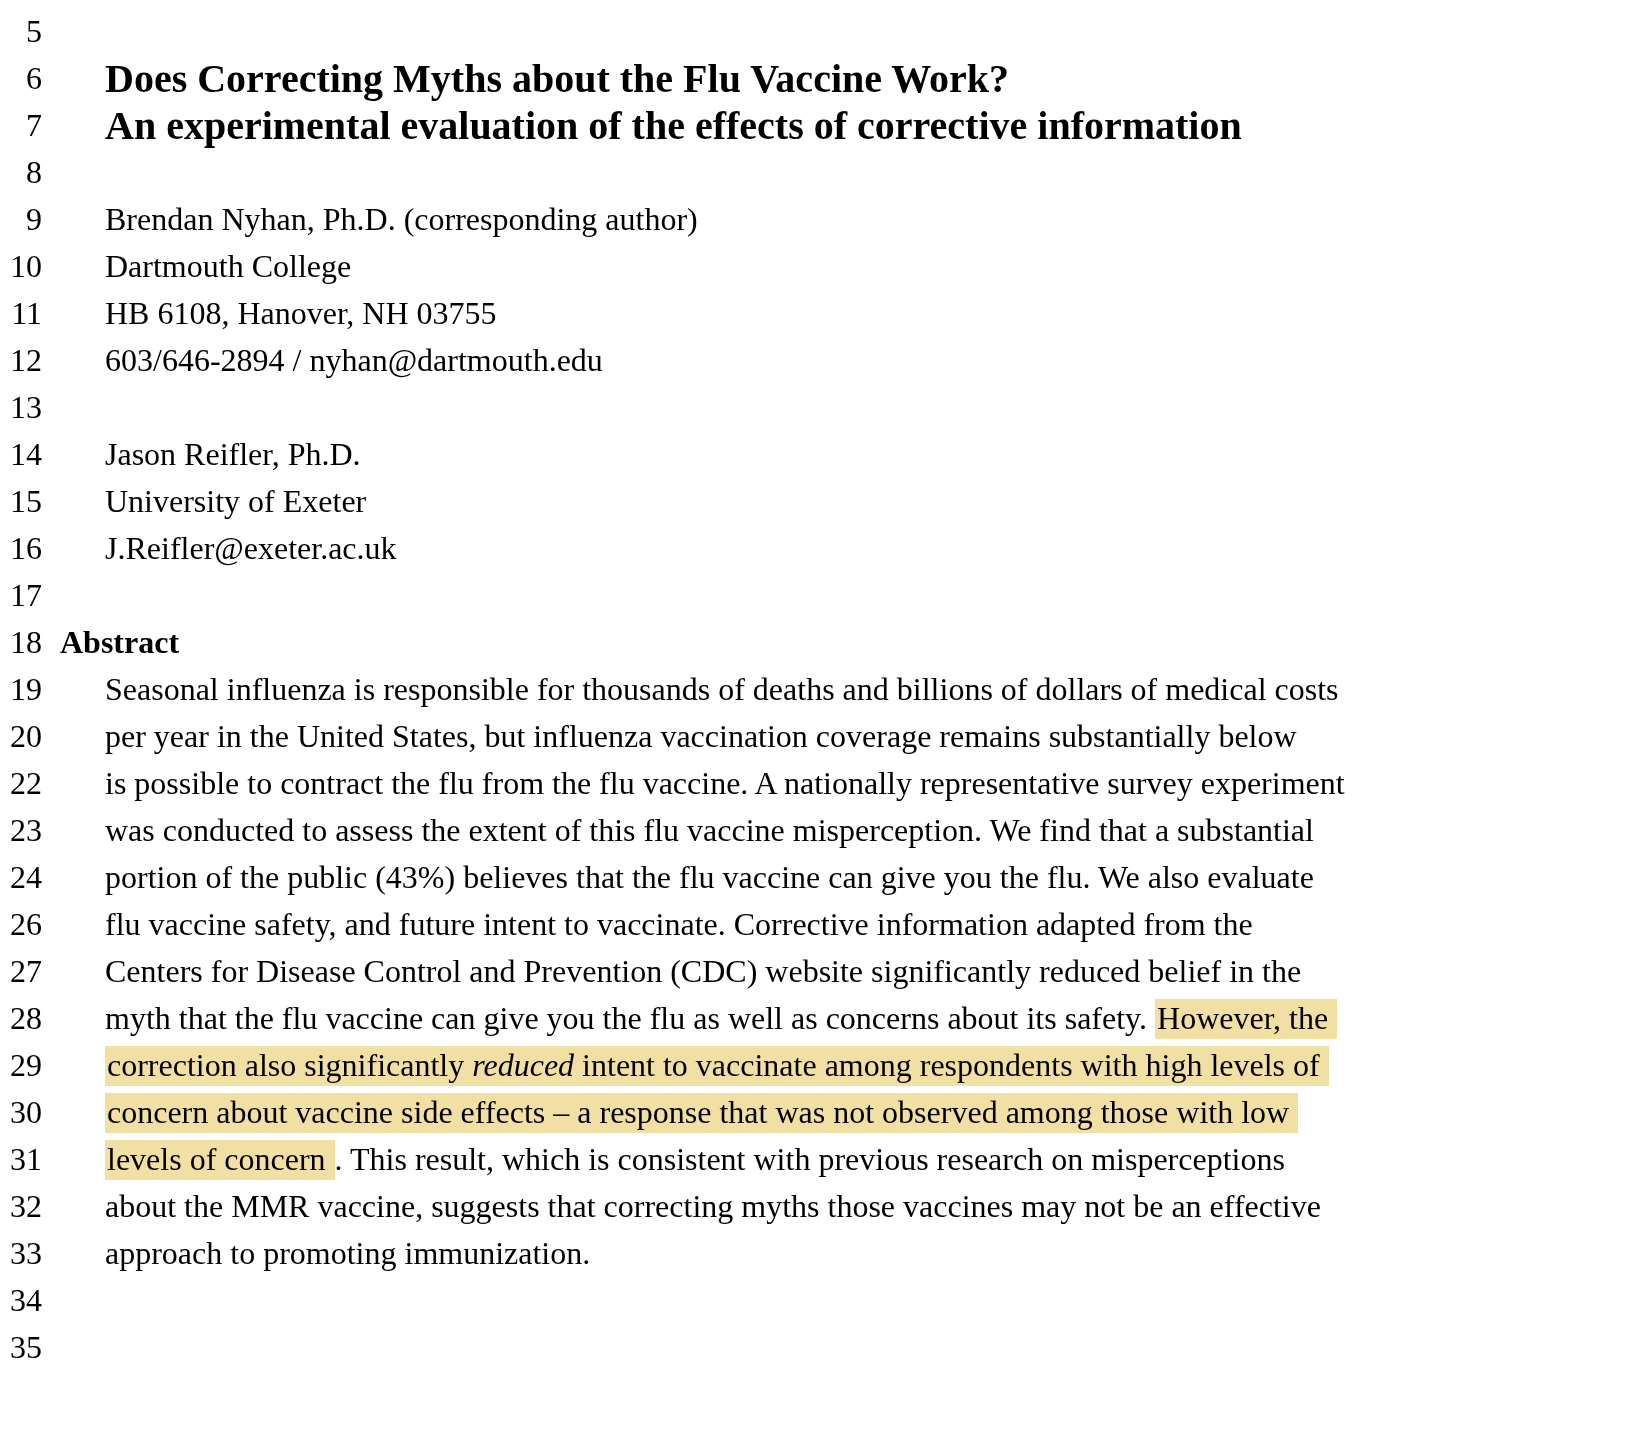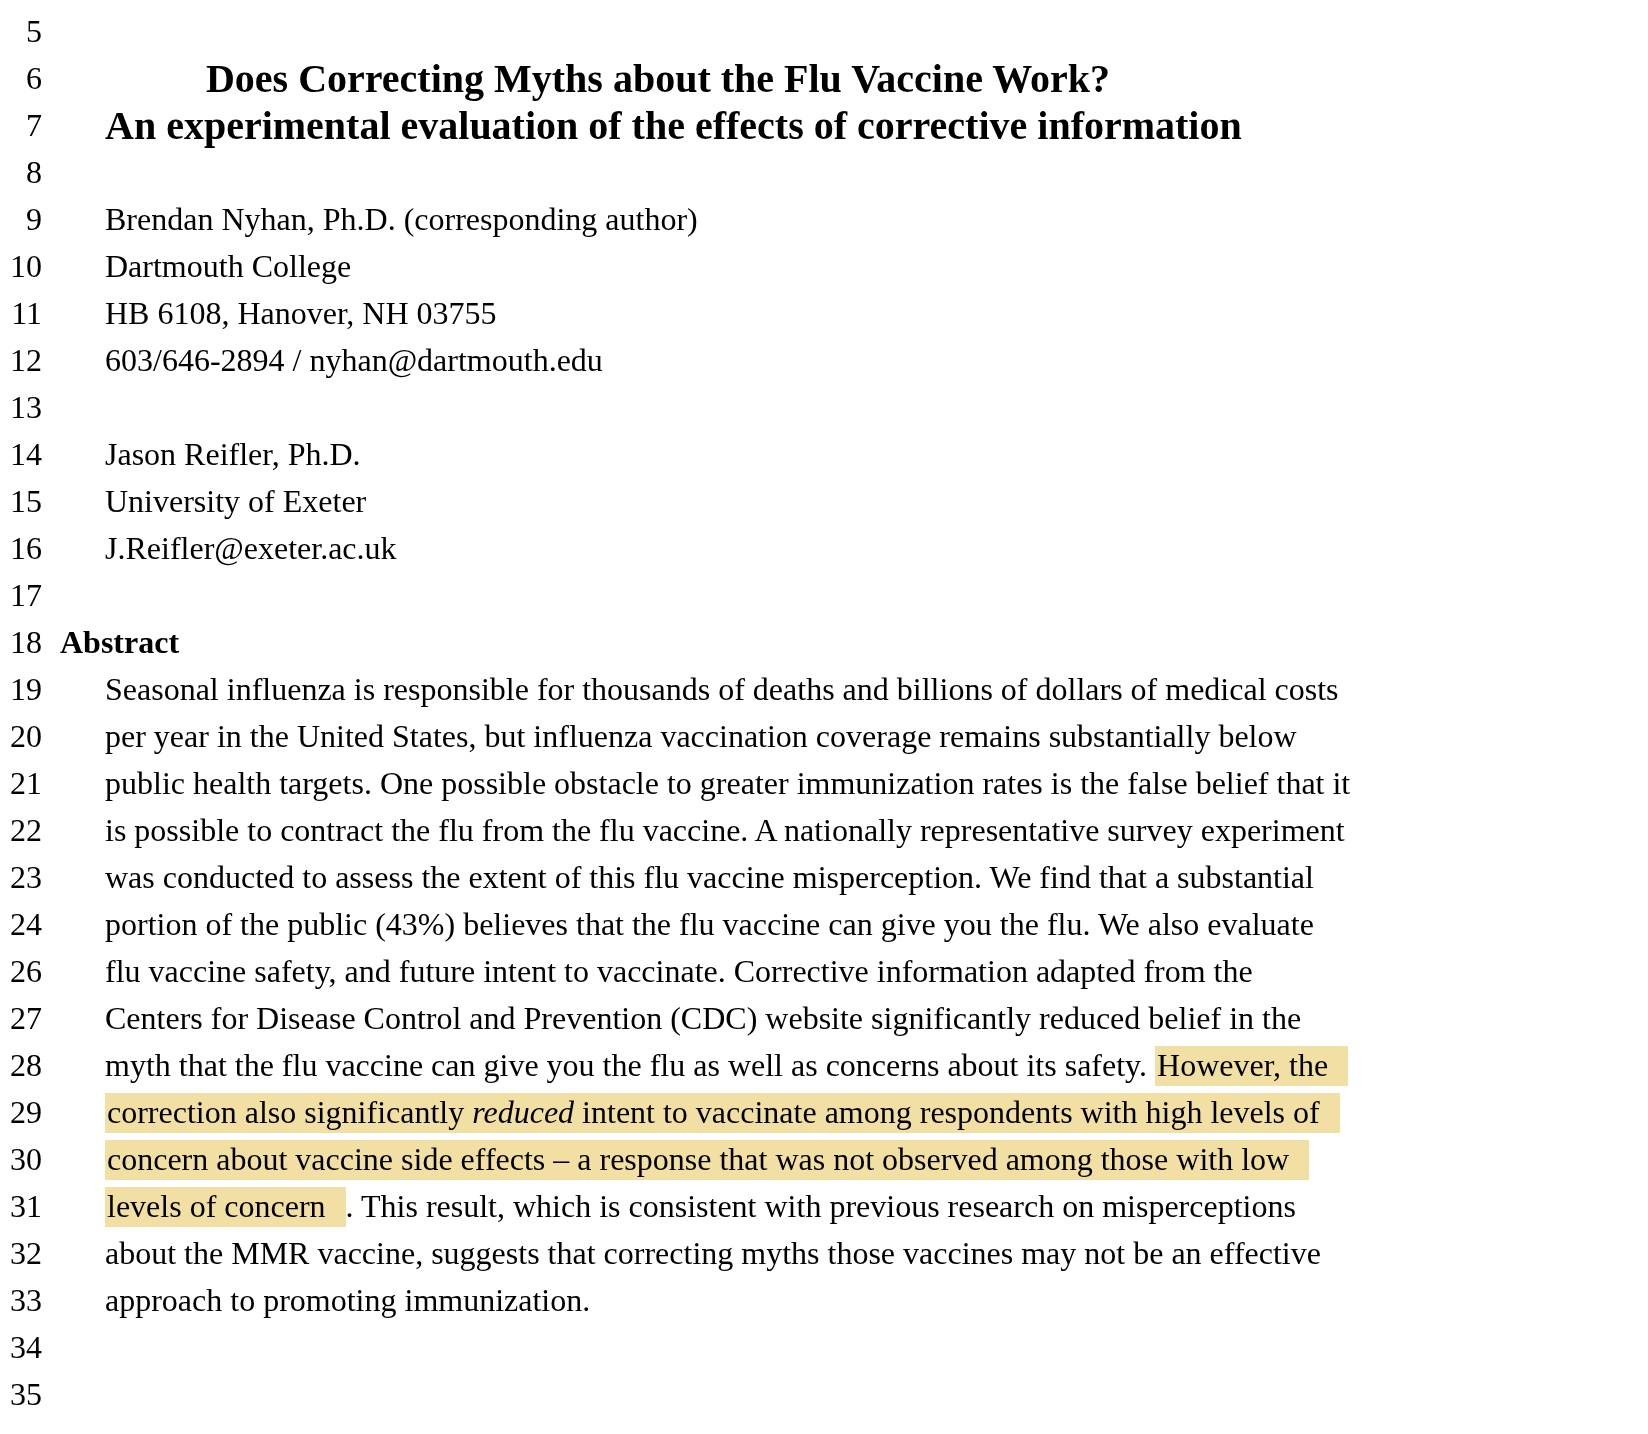--- a/index.html
+++ b/index.html
@@ -30,34 +30,33 @@
     text-align: right;
     font-size: 32px;
     color: #000000;
   }
   .content {
     margin-left: 63px;
     width: 1106px;
     font-size: 32px;
   }
   .content.title {
-    text-align: center;
     font-weight: bold;
     font-size: 40px;
   }
   .content.center {
     text-align: left;
   }
   .content.heading {
     font-weight: bold;
     margin-left: 18px;
   }
   .hl {
     background: var(--hl, #f2dfa4);
-    padding: 1px 20px 3px 2px;
+    padding: 1px 9px 3px 2px;
   }
   em {
     font-style: italic;
   }
 </style>
 </head>
 <body>
 
 <div class="page">
   <div class="doc">
@@ -70,21 +69,20 @@
       <div class="line"><span class="num">11</span><span class="content center"><span>HB 6108, Hanover, NH 03755</span></span></div>
       <div class="line"><span class="num">12</span><span class="content center"><span>603/646-2894 / nyhan@dartmouth.edu</span></span></div>
       <div class="line"><span class="num">13</span><span class="content body"></span></div>
       <div class="line"><span class="num">14</span><span class="content center"><span>Jason Reifler, Ph.D.</span></span></div>
       <div class="line"><span class="num">15</span><span class="content center"><span>University of Exeter</span></span></div>
       <div class="line"><span class="num">16</span><span class="content center"><span>J.Reifler@exeter.ac.uk</span></span></div>
       <div class="line"><span class="num">17</span><span class="content body"></span></div>
       <div class="line"><span class="num">18</span><span class="content heading"><span>Abstract</span></span></div>
       <div class="line"><span class="num">19</span><span class="content body"><span>Seasonal influenza is responsible for thousands of deaths and billions of dollars of medical costs</span></span></div>
       <div class="line"><span class="num">20</span><span class="content body"><span>per year in the United States, but influenza vaccination coverage remains substantially below</span></span></div>
-      <div class="line"><span class="num">21</span><span class="content body"><span>public health targets. One possible obstacle to greater immunization rates is the false belief that it</span></span></div>
       <div class="line"><span class="num">22</span><span class="content body"><span>is possible to contract the flu from the flu vaccine. A nationally representative survey experiment</span></span></div>
       <div class="line"><span class="num">23</span><span class="content body"><span>was conducted to assess the extent of this flu vaccine misperception. We find that a substantial</span></span></div>
       <div class="line"><span class="num">24</span><span class="content body"><span>portion of the public (43%) believes that the flu vaccine can give you the flu. We also evaluate</span></span></div>
       <div class="line"><span class="num">26</span><span class="content body"><span>flu vaccine safety, and future intent to vaccinate. Corrective information adapted from the</span></span></div>
       <div class="line"><span class="num">27</span><span class="content body"><span>Centers for Disease Control and Prevention (CDC) website significantly reduced belief in the</span></span></div>
       <div class="line"><span class="num">28</span><span class="content body"><span>myth that the flu vaccine can give you the flu as well as concerns about its safety. </span><span class="hl"><span>However, the</span></span></span></div>
       <div class="line"><span class="num">29</span><span class="content body"><span class="hl"><span>correction also significantly </span><em>reduced</em><span> intent to vaccinate among respondents with high levels of</span></span></span></div>
       <div class="line"><span class="num">30</span><span class="content body"><span class="hl"><span>concern about vaccine side effects – a response that was not observed among those with low</span></span></span></div>
       <div class="line"><span class="num">31</span><span class="content body"><span class="hl"><span>levels of concern</span></span><span>. This result, which is consistent with previous research on misperceptions</span></span></div>
       <div class="line"><span class="num">32</span><span class="content body"><span>about the MMR vaccine, suggests that correcting myths those vaccines may not be an effective</span></span></div>

